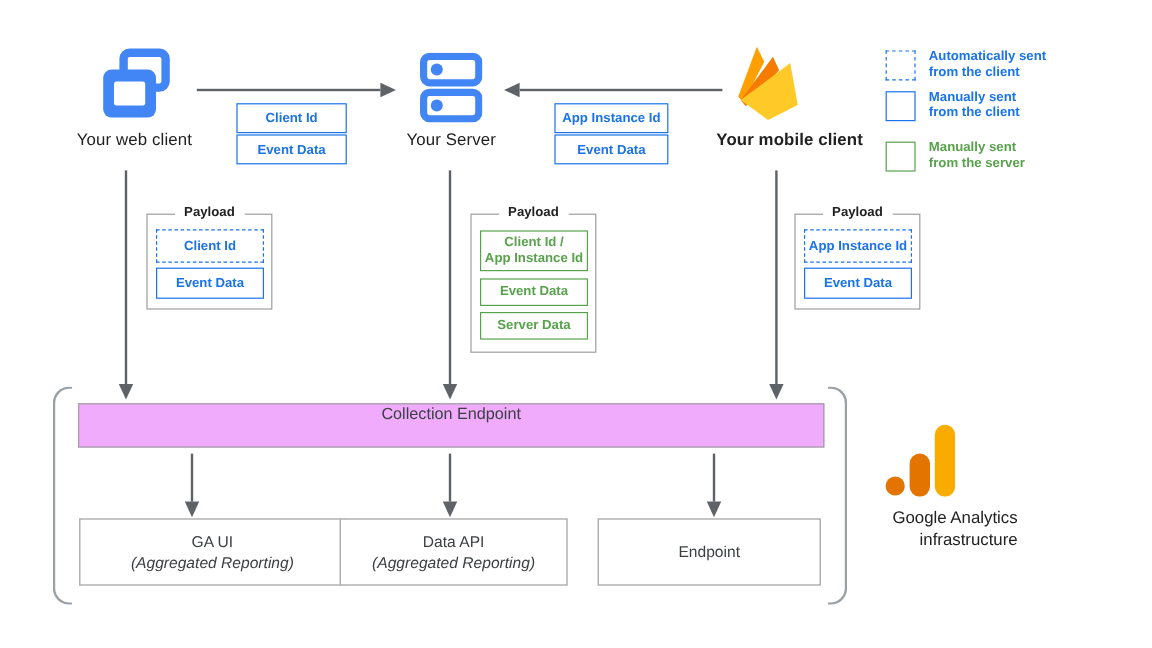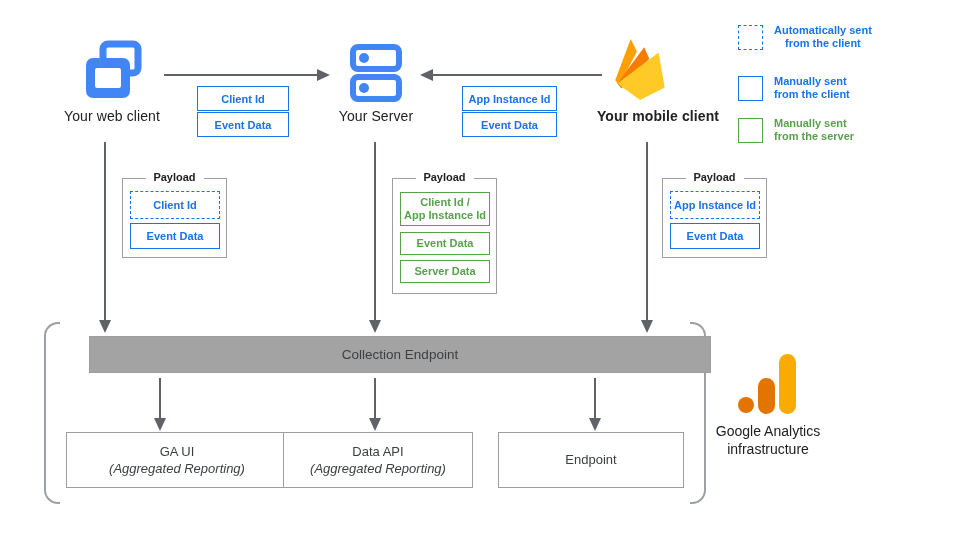--- a/index.html
+++ b/index.html
@@ -54,23 +54,23 @@
   .legend-text.blue { color:#1a73e8; }
   .legend-text.green { color:#57a24b; }
   
   .bracket-left { position:absolute; width:16px; height:182px;
     border-left:2px solid #9aa0a6; border-top:2px solid #9aa0a6; border-bottom:2px solid #9aa0a6;
     border-radius:14px 0 0 14px; box-sizing:border-box; }
   .bracket-right { position:absolute; width:16px; height:182px;
     border-right:2px solid #9aa0a6; border-top:2px solid #9aa0a6; border-bottom:2px solid #9aa0a6;
     border-radius:0 14px 14px 0; box-sizing:border-box; }
   .endpoint {
-    position:absolute; border:1px solid #9e9e9e; background:#a3a3a3; box-sizing:border-box;
-    display:flex; align-items:center; justify-content:center;
-    font-size:13.5px; color:#3c4043;margin-left:24px;
+    position:absolute; border:1px solid #9e9e9e; background:#f0abfc; box-sizing:border-box;
+    display:flex; justify-content:center;
+    font-size:13.5px; color:#3c4043;
   }
   .outbox {
     position:absolute; border:1px solid #9e9e9e; background:#fff; box-sizing:border-box;
     display:flex; flex-direction:column; align-items:center; justify-content:center;
     text-align:center; font-size:13px; color:#3c4043; line-height:17px;
   }
   .outbox .sub { font-style:italic; }
   .ga-caption {
     position:absolute; text-align:center; font-size:14px; color:#212121;
     line-height:18px; white-space:pre-line;
@@ -108,21 +108,21 @@
 
   <div class="arr-left" style="left:420px; top:69px;"></div>
   <div class="hline" style="left:433px; top:74px; width:169px;"></div>
 
   <div class="param" style="left:197px; top:86px; width:92px;">Client Id</div>
   <div class="param" style="left:197px; top:112px; width:92px;">Event Data</div>
 
   <div class="param" style="left:462px; top:86px; width:95px;">App Instance Id</div>
   <div class="param" style="left:462px; top:112px; width:95px;">Event Data</div>
 
-  <div class="legend-row" style="left:738px; top:24px;text-align:center;">
+  <div class="legend-row" style="left:738px; top:41px;">
     <div class="legend-swatch dashed-blue"></div>
     <div class="legend-text blue">Automatically sent
 from the client</div>
   </div>
   <div class="legend-row" style="left:738px; top:75px;">
     <div class="legend-swatch solid-blue"></div>
     <div class="legend-text blue">Manually sent
 from the client</div>
   </div>
   <div class="legend-row" style="left:738px; top:117px;">
@@ -186,16 +186,16 @@
   </div>
   <div class="outbox" style="left:498px; top:432px; width:186px; height:56px; line-height:16px;">
     <div>Endpoint</div>
   </div>
 
   <svg class="abs" style="left:736px; top:352px;" width="60" height="62" viewBox="0 0 60 62">
     <circle cx="10" cy="53" r="8" fill="#E37400"></circle>
     <rect x="22" y="26" width="17" height="36" rx="8.5" fill="#E37400"></rect>
     <rect x="43" y="2" width="17" height="60" rx="8.5" fill="#F9AB00"></rect>
   </svg>
-  <div class="ga-caption" style="left:688px; top:422px; width:160px;">Google Analytics
+  <div class="ga-caption" style="left:688px; top:422px; width:160px;text-align:right;">Google Analytics
 infrastructure</div>
 
 </div>
 
 </body></html>

